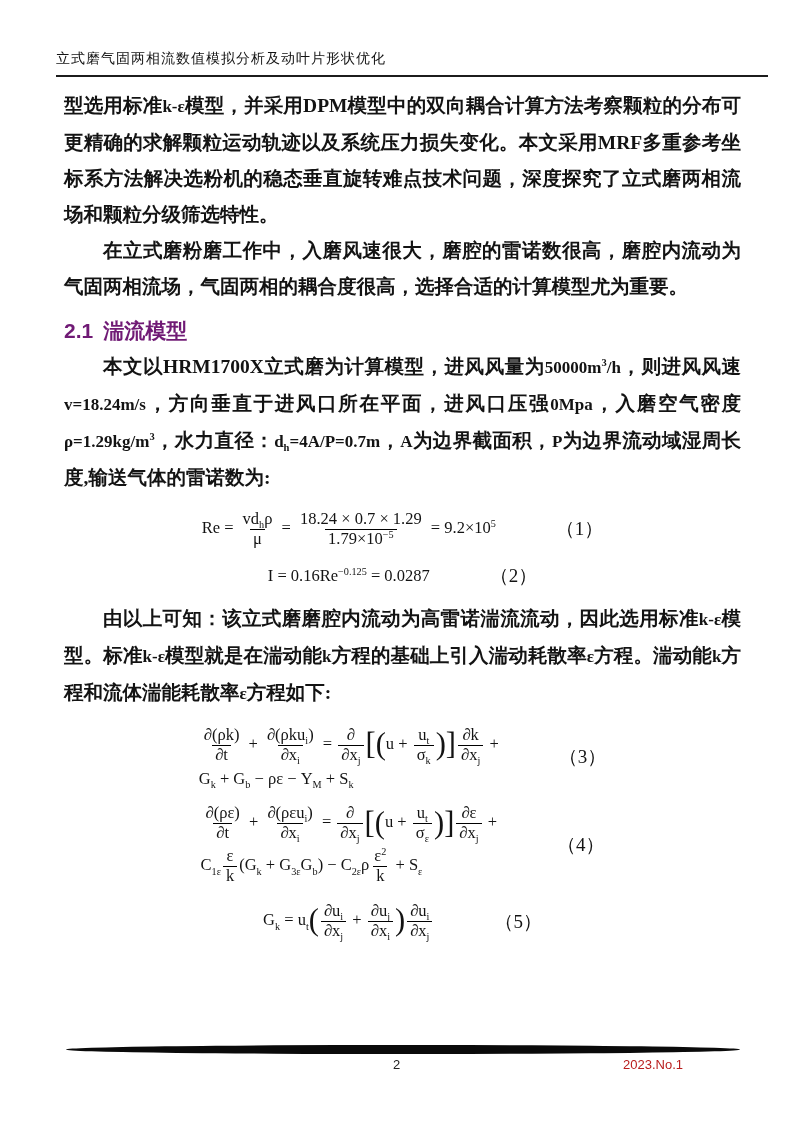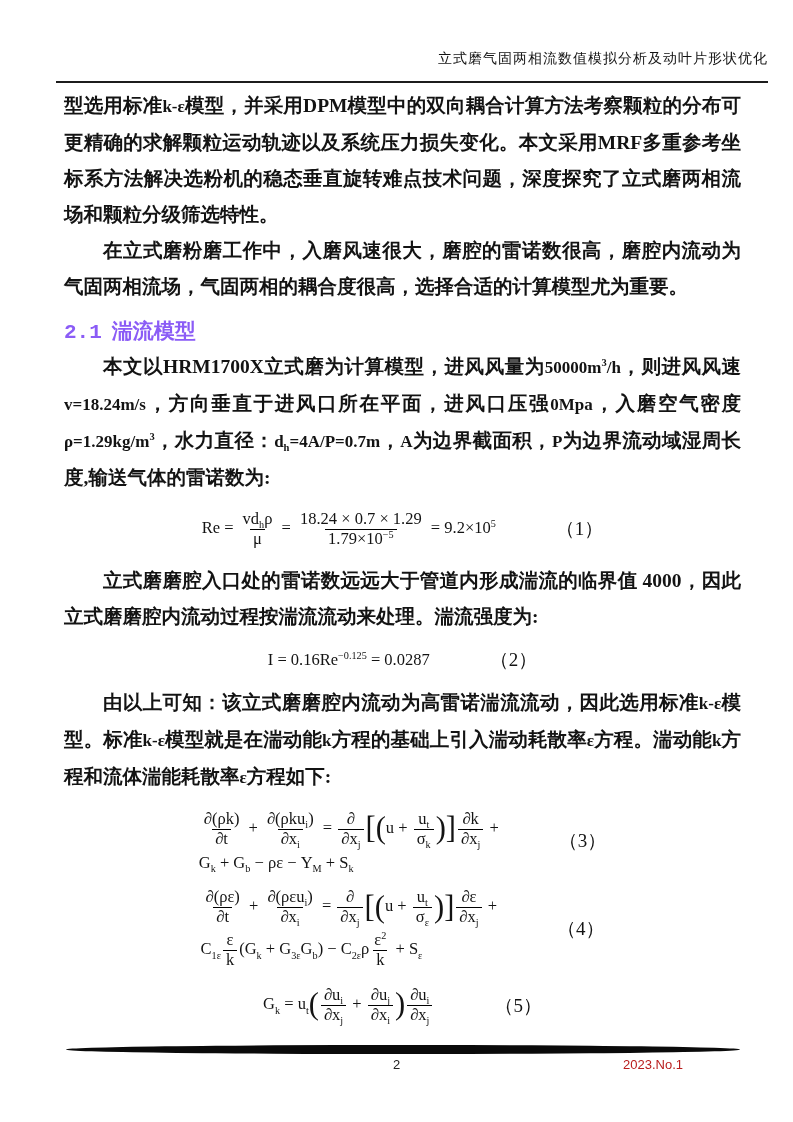--- a/index.html
+++ b/index.html
@@ -4,42 +4,42 @@
 <style>
   html,body { margin:0; padding:0; background:#ffffff; }
   .page {
     position:relative; width:793px; height:1122px; background:#fff;
     font-family:"Liberation Serif","DejaVu Serif",serif; color:#131313;
     overflow:hidden;
   }
   
   .head {
     position:absolute; top:50px; left:56px; width:712px;
-    text-align:right; font-size:14px; letter-spacing:1px;
-    padding-bottom:13px; border-bottom:2px solid #1c1c1c;
+    text-align:left; font-size:14px; letter-spacing:1px;
+    padding-bottom:7px; border-bottom:2px solid #1c1c1c;
   }
   
   .bodycol { position:absolute; top:88px; left:64px; width:677px; }
   .para {
     margin:0; font-size:19.5px; line-height:36px; text-align:justify;
     text-justify:inter-ideograph;
     font-weight:bold;
   }
   .indent { text-indent:2em; }
   .para .math { font-size:17px; }
   .math { font-family:"Liberation Serif","DejaVu Serif",serif; }
   sup,sub { font-size:62%; line-height:0; }
   h2.sec {
     margin:10px 0 4px 0; font-size:22px; font-weight:700;
     font-family:"Liberation Sans","DejaVu Sans",sans-serif; color:#111;
   }
   h2.sec .secnum { margin-right:14px; }
   h3.sec {
     margin:12px 0 4px 0; font-size:21px; font-weight:700;
-    font-family:Liberation Mono, monospace; color:#8b5cf6;
+    font-family:Liberation Sans, sans-serif; color:#701a75;
   }
   h3.sec .secnum { margin-right:10px; }
   
   .eqrow {
     display:flex; align-items:center; justify-content:center;
     gap:60px; margin:12px 0; font-size:16.5px;
   }
   .eq-lines { display:flex; flex-direction:column; align-items:flex-start;justify-content:space-between; }
   .eq-line { line-height:1.18; margin:2px 0; white-space:nowrap; }
   .eq-label { font-size:19px; }
@@ -93,21 +93,20 @@
       <span class="eq-line math">Re = <span class="frac">
             <span class="num">vd<sub>h</sub>ρ</span>
             <span class="den">μ</span>
           </span> = <span class="frac">
             <span class="num">18.24 × 0.7 × 1.29</span>
             <span class="den">1.79×10<sup>−5</sup></span>
           </span> = 9.2×10<sup>5</sup></span>
       <span class="eq-label">（1）</span>
     </div>
 
-    <p class="para indent">立式磨磨腔入口处的雷诺数远远大于管道内形成湍流的临界值 4000，因此立式磨磨腔内流动过程按湍流流动来处理。湍流强度为:</p>
 
     <div class="eqrow">
       <span class="eq-line math">I = 0.16Re<sup>−0.125</sup> = 0.0287</span>
       <span class="eq-label">（2）</span>
     </div>
 
     <p class="para indent">由以上可知：该立式磨磨腔内流动为高雷诺湍流流动，因此选用标准<span class="math">k-ε</span>模型。标准<span class="math">k-ε</span>模型就是在湍动能<span class="math">k</span>方程的基础上引入湍动耗散率<span class="math">ε</span>方程。湍动能<span class="math">k</span>方程和流体湍能耗散率<span class="math">ε</span>方程如下:</p>
 
     <div class="eqrow">
       <div class="eq-lines math">

